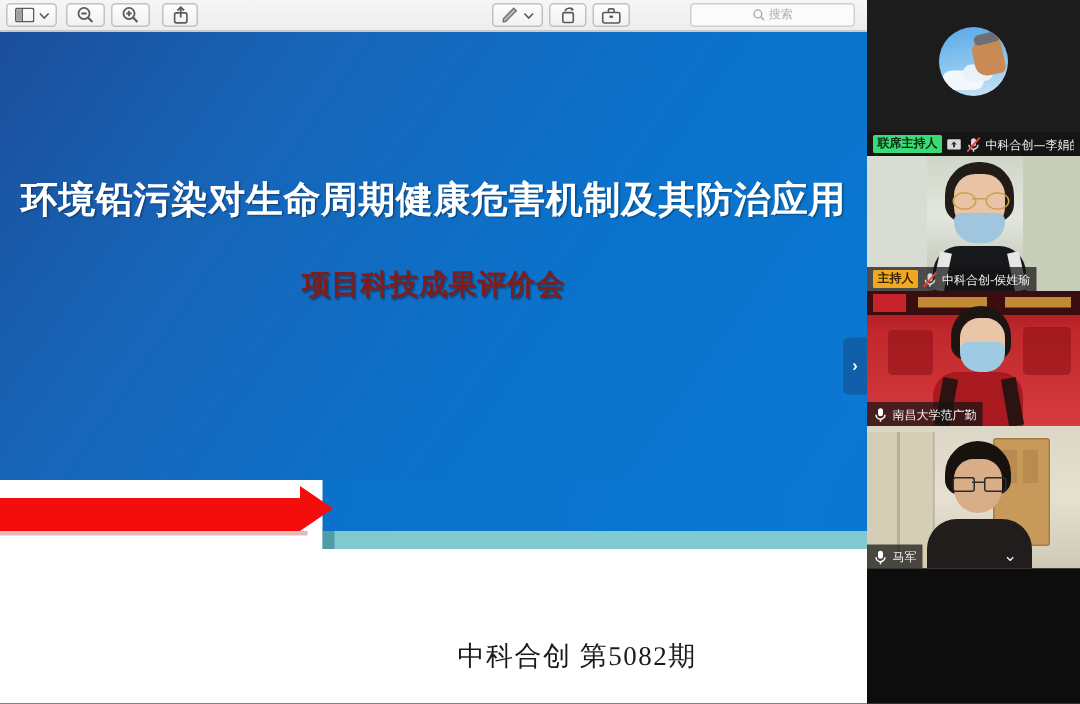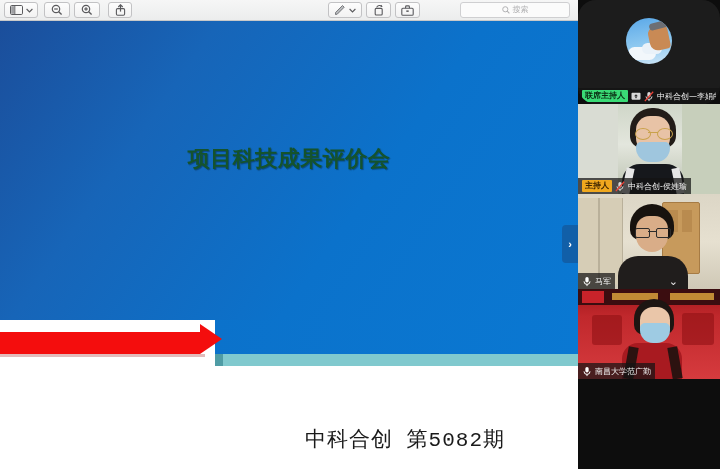--- a/index.html
+++ b/index.html
@@ -152,35 +152,35 @@
     font-size: 24.5px;
     font-weight: bold;
     color: #ffffff;
     letter-spacing: 0.5px;
     text-shadow: 1px 1px 1px rgba(0,0,0,0.35);
     white-space: nowrap;
   }
   .slide-title-2 {
     margin-top: 28px;
     font-family: "DejaVu Serif", "Liberation Serif", serif;
-    font-size: 22px;
+    font-size: 19px;
     font-weight: bold;
-    color: #14532d;
+    color: #7f1d1d;
     letter-spacing: 0.5px;
     text-shadow: 1px 1px 1px rgba(0,0,0,0.35);
     white-space: nowrap;
   }
 
   
   .slide-footer-text {
     position: absolute;
     left: 305px;
     top: 404px;
-    font-family: Liberation Mono, monospace;
-    font-size: 21px;
+    font-family: Liberation Serif, serif;
+    font-size: 18px;
     color: #1a1a1a;
     white-space: nowrap;
     letter-spacing: 1px;
   }
 
   .logo {
     position: absolute;
     left: 25px;
     top: 395px;
     display: flex;
@@ -390,35 +390,36 @@
     <div class="slide">
       <div class="slide-blue"></div>
       <div class="slide-blue-step"></div>
       <div class="slide-teal"></div>
       <div class="slide-teal-notch"></div>
       <div class="red-shadow"></div>
       <div class="red-band"></div>
       <div class="red-arrow"></div>
 
       <div class="slide-title-wrap">
+        <div class="slide-title-1">环境铅污染对生命周期健康危害机制及其防治应用</div>
         <div class="slide-title-2">项目科技成果评价会</div>
       </div>
 
 
       <div class="slide-footer-text">中科合创  第5082期</div>
     </div>
 
     <div class="collapse-handle">
       <span>›</span>
     </div>
   </div>
 
   <div class="video-strip">
 
-    <div class="tile" style="height:104px;border-radius:18px;">
+    <div class="tile" style="height:104px;">
       <div class="scene" style="background:#1c1c1c;"></div>
       <div class="avatar-circle">
         <div class="avatar-cloud1"></div>
         <div class="avatar-cloud2"></div>
         <div class="avatar-figure"></div>
         <div class="avatar-hat"></div>
       </div>
       <div class="namebar full">
         <span class="role-badge role-host">联席主持人</span>
         <svg class="shareicon" viewBox="0 0 12 10">
@@ -455,46 +456,20 @@
       <div class="namebar">
         <span class="role-badge role-main">主持人</span>
         <svg class="micicon" viewBox="0 0 12 13">
           <rect x="4" y="1.2" width="4" height="6.4" rx="2" fill="#d8d8d8"></rect>
           <path d="M2.4 6.4 A3.6 3.6 0 0 0 9.6 6.4" fill="none" stroke="#d8d8d8" stroke-width="1.2"></path>
           <line x1="6" y1="10" x2="6" y2="12" stroke="#d8d8d8" stroke-width="1.2"></line>
           <line x1="1" y1="12" x2="11" y2="0.8" stroke="#ee4136" stroke-width="1.5"></line>
         </svg>
         <span class="nm">中科合创-侯姓瑜</span>
       </div>
-    </div>
-
-    <div class="tile" style="height:95px;">
-      <div class="scene">
-        <div style="position:absolute;inset:0;background:linear-gradient(180deg,#dcd6c6 0%,#e6e0d0 50%,#cfc8b6 100%);"></div>
-        <div style="position:absolute;left:0;top:4px;width:44px;height:86px;background:#d6cdb6;border-right:1px solid #b9b09a;"></div>
-        <div style="position:absolute;left:20px;top:4px;width:2px;height:86px;background:#b9b09a;"></div>
-        <div style="position:absolute;left:84px;top:8px;width:36px;height:70px;background:#c79a5c;border:1.5px solid #a67b44;border-radius:2px;"></div>
-        <div style="position:absolute;left:90px;top:16px;width:10px;height:22px;background:#b98b4f;"></div>
-        <div style="position:absolute;left:104px;top:16px;width:10px;height:22px;background:#b98b4f;"></div>
-        <div style="position:absolute;left:52px;top:10px;width:44px;height:36px;background:#17120e;border-radius:22px 22px 10px 10px;"></div>
-        <div style="position:absolute;left:58px;top:22px;width:32px;height:36px;background:#d9ad88;border-radius:13px 13px 16px 16px;"></div>
-        <div style="position:absolute;left:57px;top:34px;width:13px;height:8px;border:1.3px solid #2b2b2b;border-radius:2px;"></div>
-        <div style="position:absolute;left:78px;top:34px;width:13px;height:8px;border:1.3px solid #2b2b2b;border-radius:2px;"></div>
-        <div style="position:absolute;left:70px;top:37px;width:8px;height:1.3px;background:#2b2b2b;"></div>
-        <div style="position:absolute;left:40px;top:62px;width:70px;height:33px;background:#201d1c;border-radius:20px 20px 0 0;"></div>
-      </div>
-      <div class="namebar">
-        <svg class="micicon" viewBox="0 0 12 13">
-          <rect x="4" y="1.2" width="4" height="6.4" rx="2" fill="#ffffff"></rect>
-          <path d="M2.4 6.4 A3.6 3.6 0 0 0 9.6 6.4" fill="none" stroke="#ffffff" stroke-width="1.2"></path>
-          <line x1="6" y1="10" x2="6" y2="12" stroke="#ffffff" stroke-width="1.2"></line>
-        </svg>
-        <span class="nm">马军</span>
-      </div>
-      <div class="chev-tile">⌄</div>
     </div>
 
     <div class="tile" style="height:90px;">
       <div class="scene">
         <div style="position:absolute;inset:0;background:linear-gradient(180deg,#a2161a 0%,#c0282c 30%,#d63b3e 100%);"></div>
         <div style="position:absolute;left:0;top:0;width:142px;height:16px;background:#3b0d10;"></div>
         <div style="position:absolute;left:4px;top:2px;width:22px;height:12px;background:#c8232a;"></div>
         <div style="position:absolute;left:34px;top:4px;width:46px;height:7px;background:#d9a23c;opacity:.85;"></div>
         <div style="position:absolute;left:92px;top:4px;width:44px;height:7px;background:#d9a23c;opacity:.85;"></div>
         <div style="position:absolute;left:14px;top:26px;width:30px;height:30px;background:#8c0f13;border-radius:3px;opacity:.55;"></div>
@@ -509,14 +484,40 @@
       <div class="namebar">
         <svg class="micicon" viewBox="0 0 12 13">
           <rect x="4" y="1.2" width="4" height="6.4" rx="2" fill="#ffffff"></rect>
           <path d="M2.4 6.4 A3.6 3.6 0 0 0 9.6 6.4" fill="none" stroke="#ffffff" stroke-width="1.2"></path>
           <line x1="6" y1="10" x2="6" y2="12" stroke="#ffffff" stroke-width="1.2"></line>
         </svg>
         <span class="nm">南昌大学范广勤</span>
       </div>
     </div>
 
+    <div class="tile" style="height:95px;">
+      <div class="scene">
+        <div style="position:absolute;inset:0;background:linear-gradient(180deg,#dcd6c6 0%,#e6e0d0 50%,#cfc8b6 100%);"></div>
+        <div style="position:absolute;left:0;top:4px;width:44px;height:86px;background:#d6cdb6;border-right:1px solid #b9b09a;"></div>
+        <div style="position:absolute;left:20px;top:4px;width:2px;height:86px;background:#b9b09a;"></div>
+        <div style="position:absolute;left:84px;top:8px;width:36px;height:70px;background:#c79a5c;border:1.5px solid #a67b44;border-radius:2px;"></div>
+        <div style="position:absolute;left:90px;top:16px;width:10px;height:22px;background:#b98b4f;"></div>
+        <div style="position:absolute;left:104px;top:16px;width:10px;height:22px;background:#b98b4f;"></div>
+        <div style="position:absolute;left:52px;top:10px;width:44px;height:36px;background:#17120e;border-radius:22px 22px 10px 10px;"></div>
+        <div style="position:absolute;left:58px;top:22px;width:32px;height:36px;background:#d9ad88;border-radius:13px 13px 16px 16px;"></div>
+        <div style="position:absolute;left:57px;top:34px;width:13px;height:8px;border:1.3px solid #2b2b2b;border-radius:2px;"></div>
+        <div style="position:absolute;left:78px;top:34px;width:13px;height:8px;border:1.3px solid #2b2b2b;border-radius:2px;"></div>
+        <div style="position:absolute;left:70px;top:37px;width:8px;height:1.3px;background:#2b2b2b;"></div>
+        <div style="position:absolute;left:40px;top:62px;width:70px;height:33px;background:#201d1c;border-radius:20px 20px 0 0;"></div>
+      </div>
+      <div class="namebar">
+        <svg class="micicon" viewBox="0 0 12 13">
+          <rect x="4" y="1.2" width="4" height="6.4" rx="2" fill="#ffffff"></rect>
+          <path d="M2.4 6.4 A3.6 3.6 0 0 0 9.6 6.4" fill="none" stroke="#ffffff" stroke-width="1.2"></path>
+          <line x1="6" y1="10" x2="6" y2="12" stroke="#ffffff" stroke-width="1.2"></line>
+        </svg>
+        <span class="nm">马军</span>
+      </div>
+      <div class="chev-tile">⌄</div>
+    </div>
+
   </div>
 </div>
 
 </body></html>

